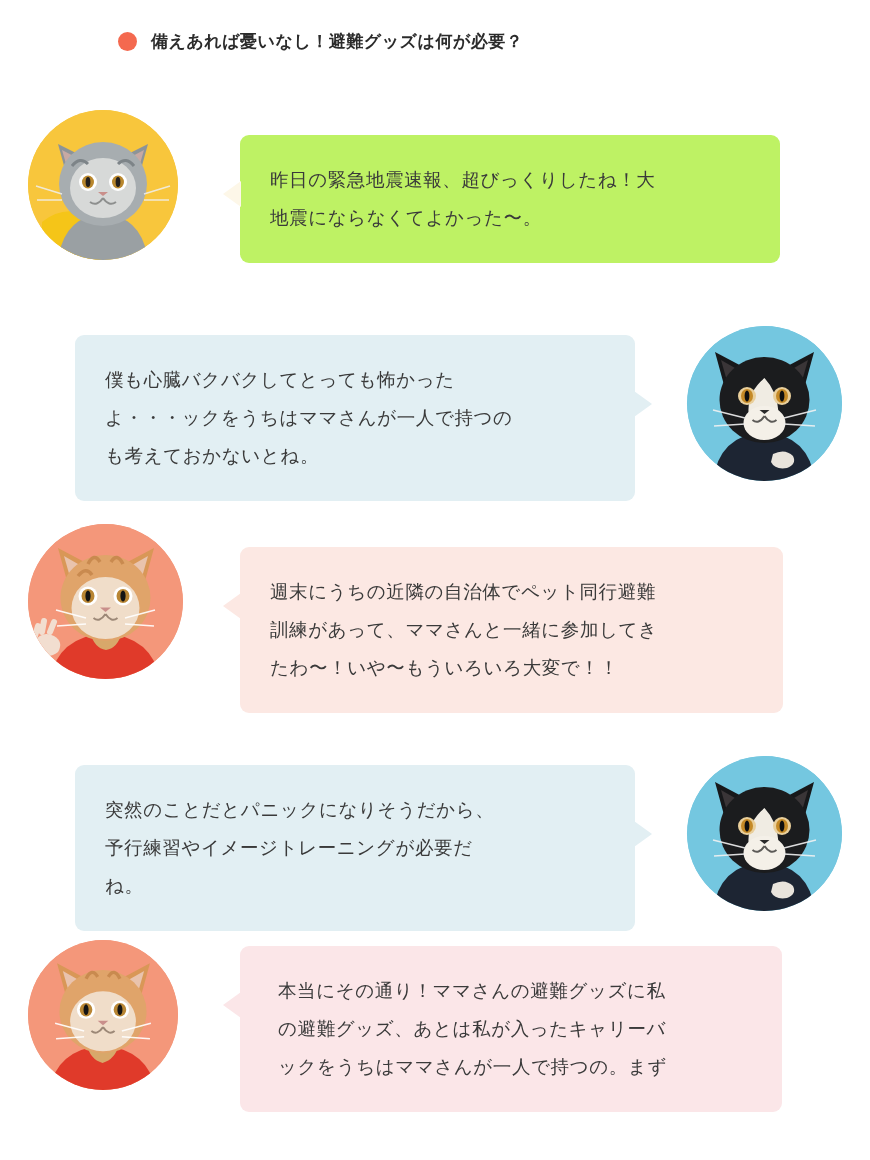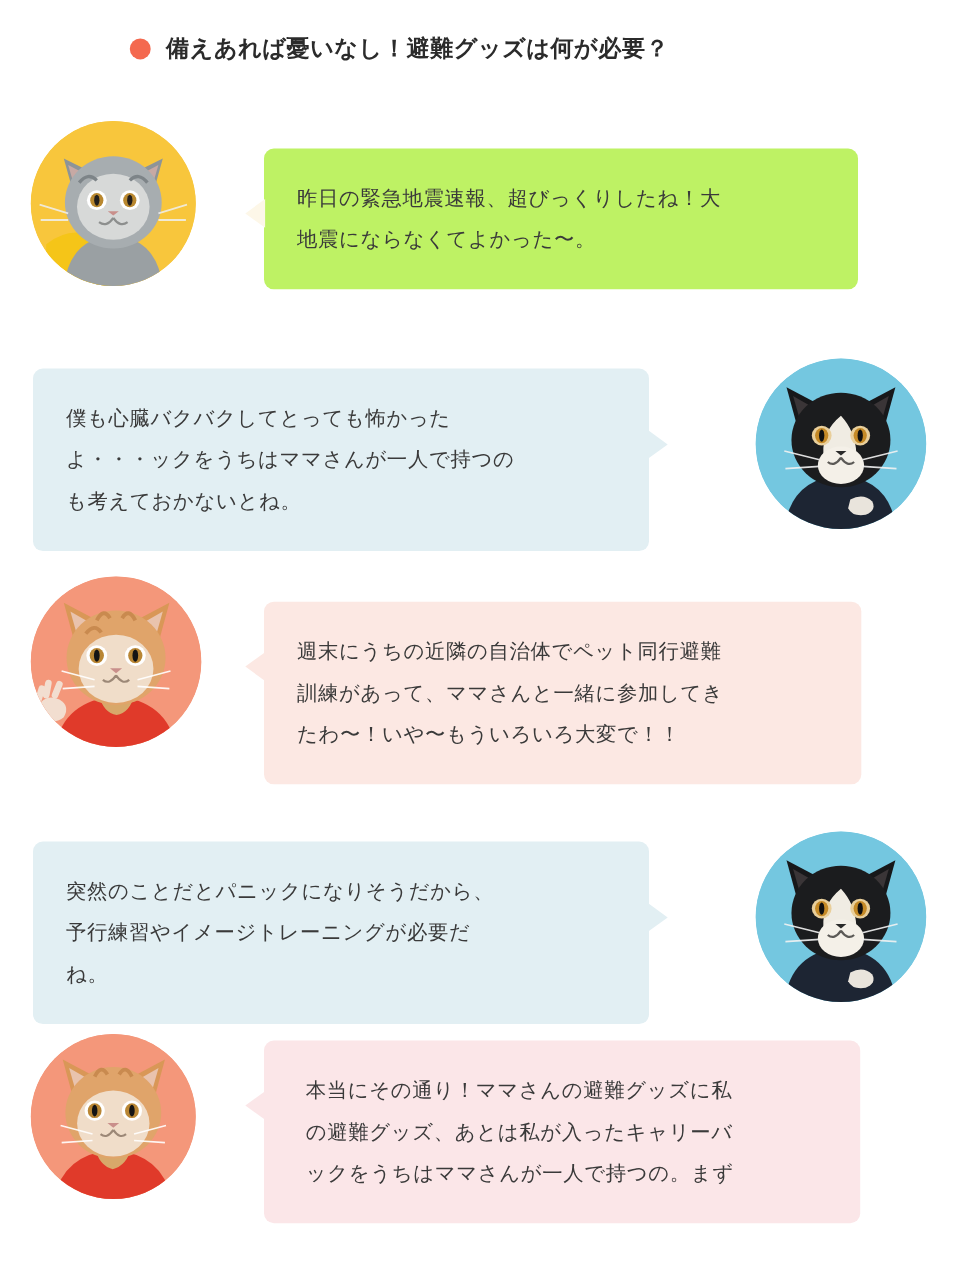--- a/index.html
+++ b/index.html
@@ -26,35 +26,35 @@
     top: 30px;
   }
   .heading-bullet {
     width: 19px;
     height: 19px;
     border-radius: 50%;
     background: #f4694f;
     flex: 0 0 auto;
   }
   .heading-text {
-    font-size: 21px;
+    font-size: 17px;
     font-weight: bold;
     letter-spacing: 0.5px;
     color: #2b2b2b;
     white-space: nowrap;
   }
 
   
   .row {
     position: absolute;
     display: flex;
     align-items: flex-start;
   }
   .row-left  { left: 28px; }
-  .row-right { right: 28px; gap: 45px; }
+  .row-right { right: 28px; }
 
   
   .avatar {
     position: relative;
     flex: 0 0 auto;
     border-radius: 50%;
     overflow: visible;
   }
   .avatar-disc {
     position: absolute;

